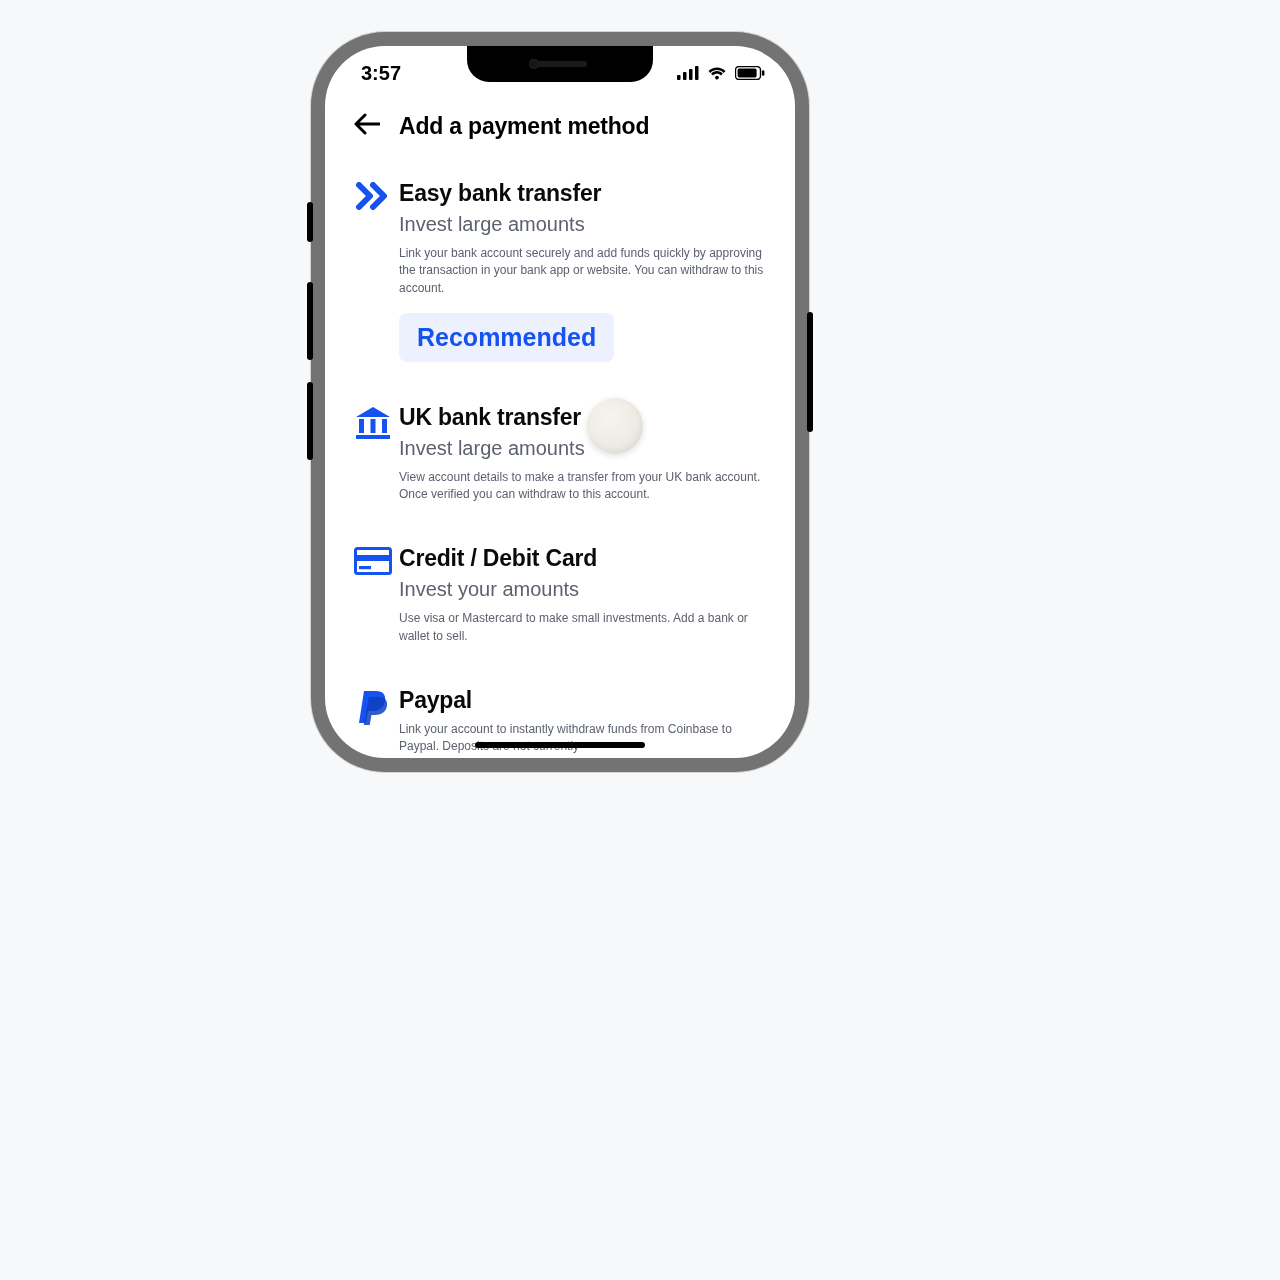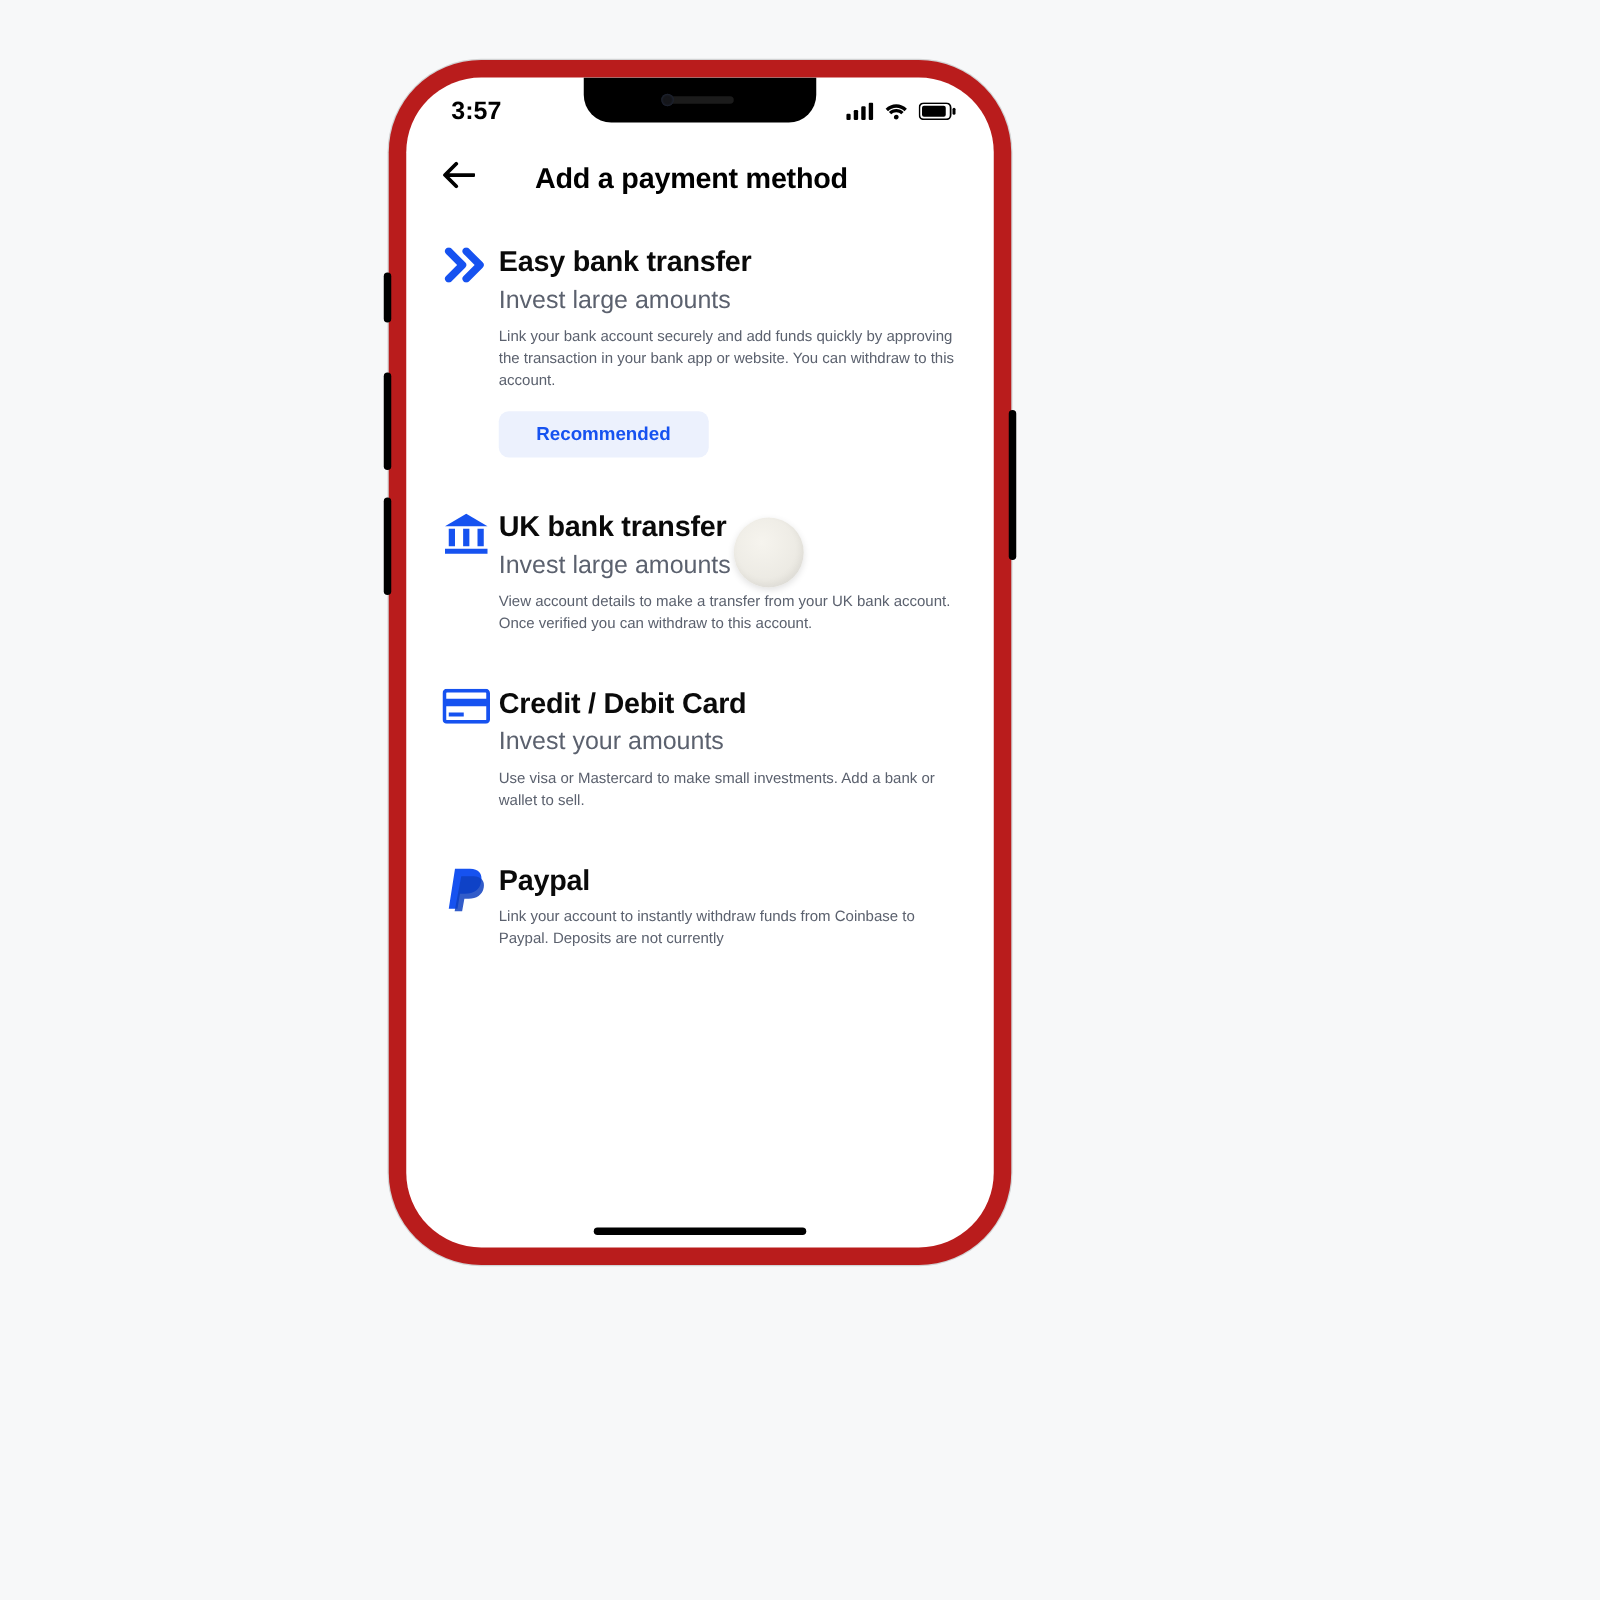--- a/index.html
+++ b/index.html
@@ -20,26 +20,25 @@
   .stage {
     width: 1280px; height: 1280px;
     position: relative;
   }
   
   .phone {
     position: absolute;
     left: 311px; 
     top: 32px;
     width: 498px;
-    height: 964px;
-    background: #b91c1c;
+    height: 740px;
+    background: #737373;
     border-radius: 74px;
     padding: 14px;
     box-shadow: 0 0 0 1px rgba(0,0,0,0.15);
-    margin-top: 16px;
   }
   .side-btn {
     position: absolute;
     background: #000;
     border-radius: 3px;
   }
   .side-btn.l1 { left: -4px; top: 170px; width: 6px; height: 40px; }
   .side-btn.l2 { left: -4px; top: 250px; width: 6px; height: 78px; }
   .side-btn.l3 { left: -4px; top: 350px; width: 6px; height: 78px; }
   .side-btn.r1 { right: -4px; top: 280px; width: 6px; height: 120px; }
@@ -84,21 +83,21 @@
     color: #000;
     z-index: 5;
   }
   .status-right { display: flex; align-items: center; gap: 7px; }
   .status-right svg { display: block; }
   
   .nav-header {
     display: flex;
     align-items: center;
     padding: 10px 26px 16px 26px;
-    gap: 45px;
+    gap: 16px;
   }
   .back-btn {
     width: 32px; height: 32px;
     display: flex; align-items: center; justify-content: center;
     cursor: pointer;
   }
   .nav-title {
     font-size: 23px;
     font-weight: 700;
     color: #000;
@@ -144,26 +143,26 @@
   }
   .opt-desc {
     font-size: 12px;
     color: var(--text-grey);
     margin-top: 8px;
     line-height: 1.42;
   }
   .badge {
     display: inline-block;
     margin-top: 16px;
-    padding: 10px 30px;
+    padding: 10px 18px;
     border-radius: 8px;
     background: var(--badge-bg);
     color: var(--badge-text);
     font-weight: 600;
-    font-size: 15px;
+    font-size: 25px;
   }
   
   .touch-dot {
     position: absolute;
     width: 56px; height: 56px;
     border-radius: 50%;
     background: radial-gradient(circle at 40% 35%, #f6f4ee, #e6e4dd);
     box-shadow: 0 2px 6px rgba(0,0,0,0.12), inset -2px -3px 6px rgba(0,0,0,0.05);
     pointer-events: none;
   }

